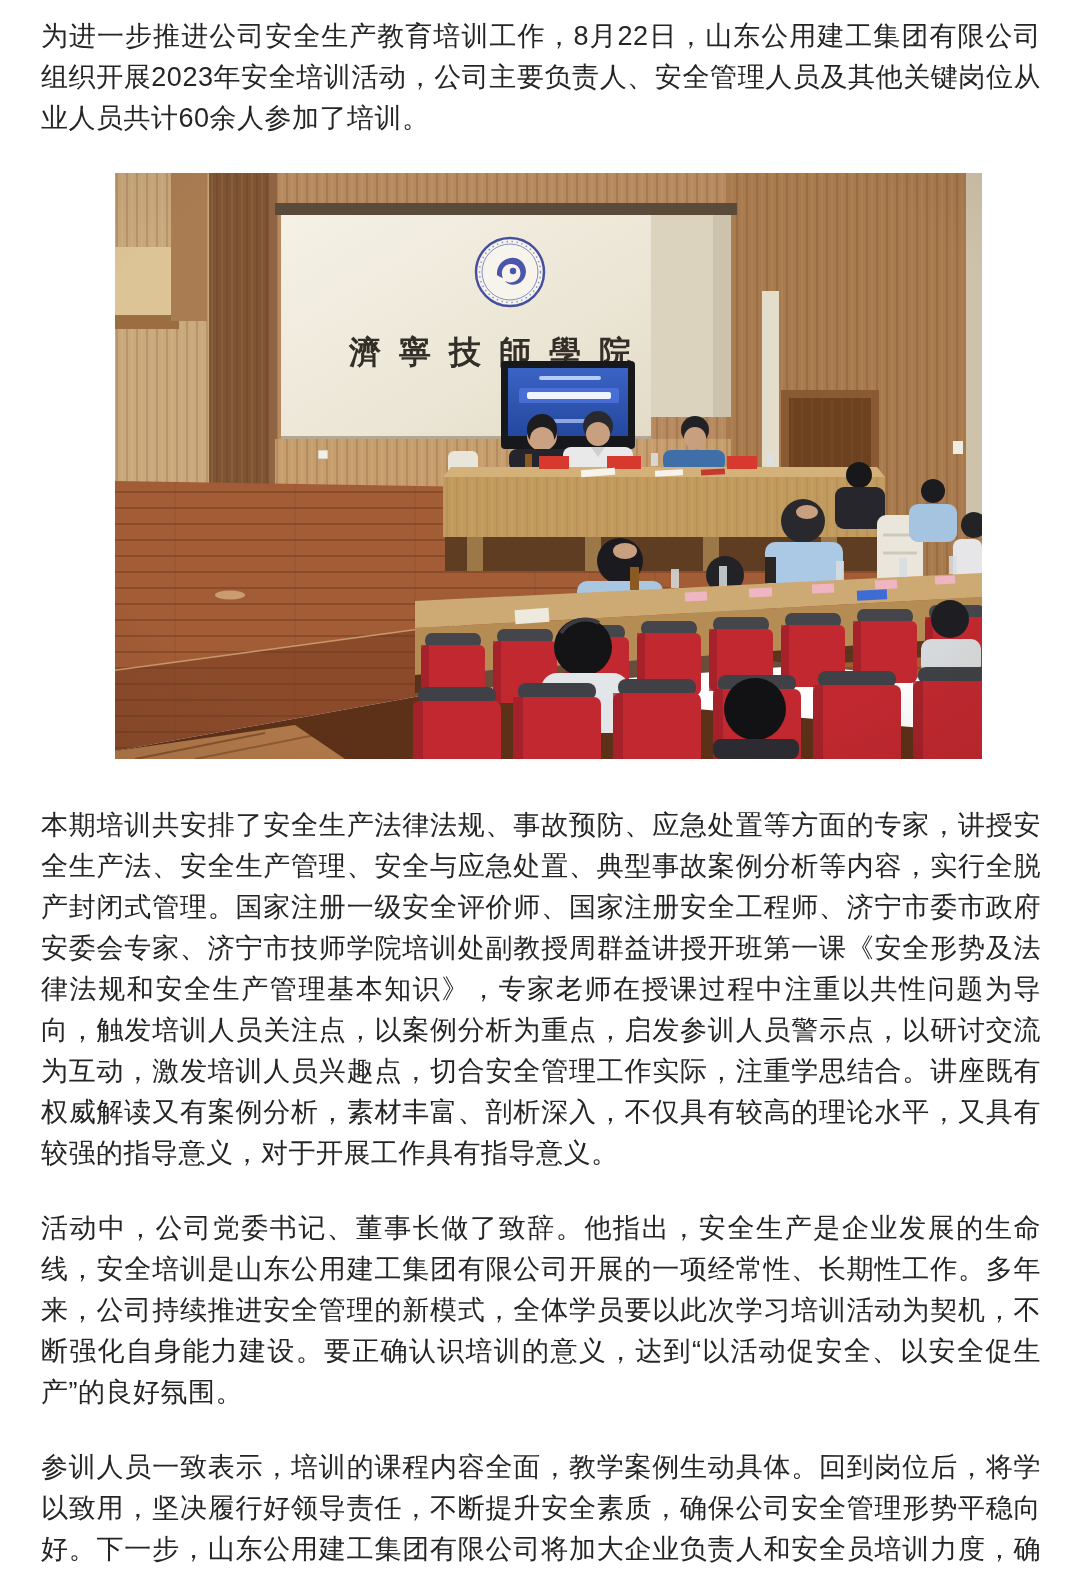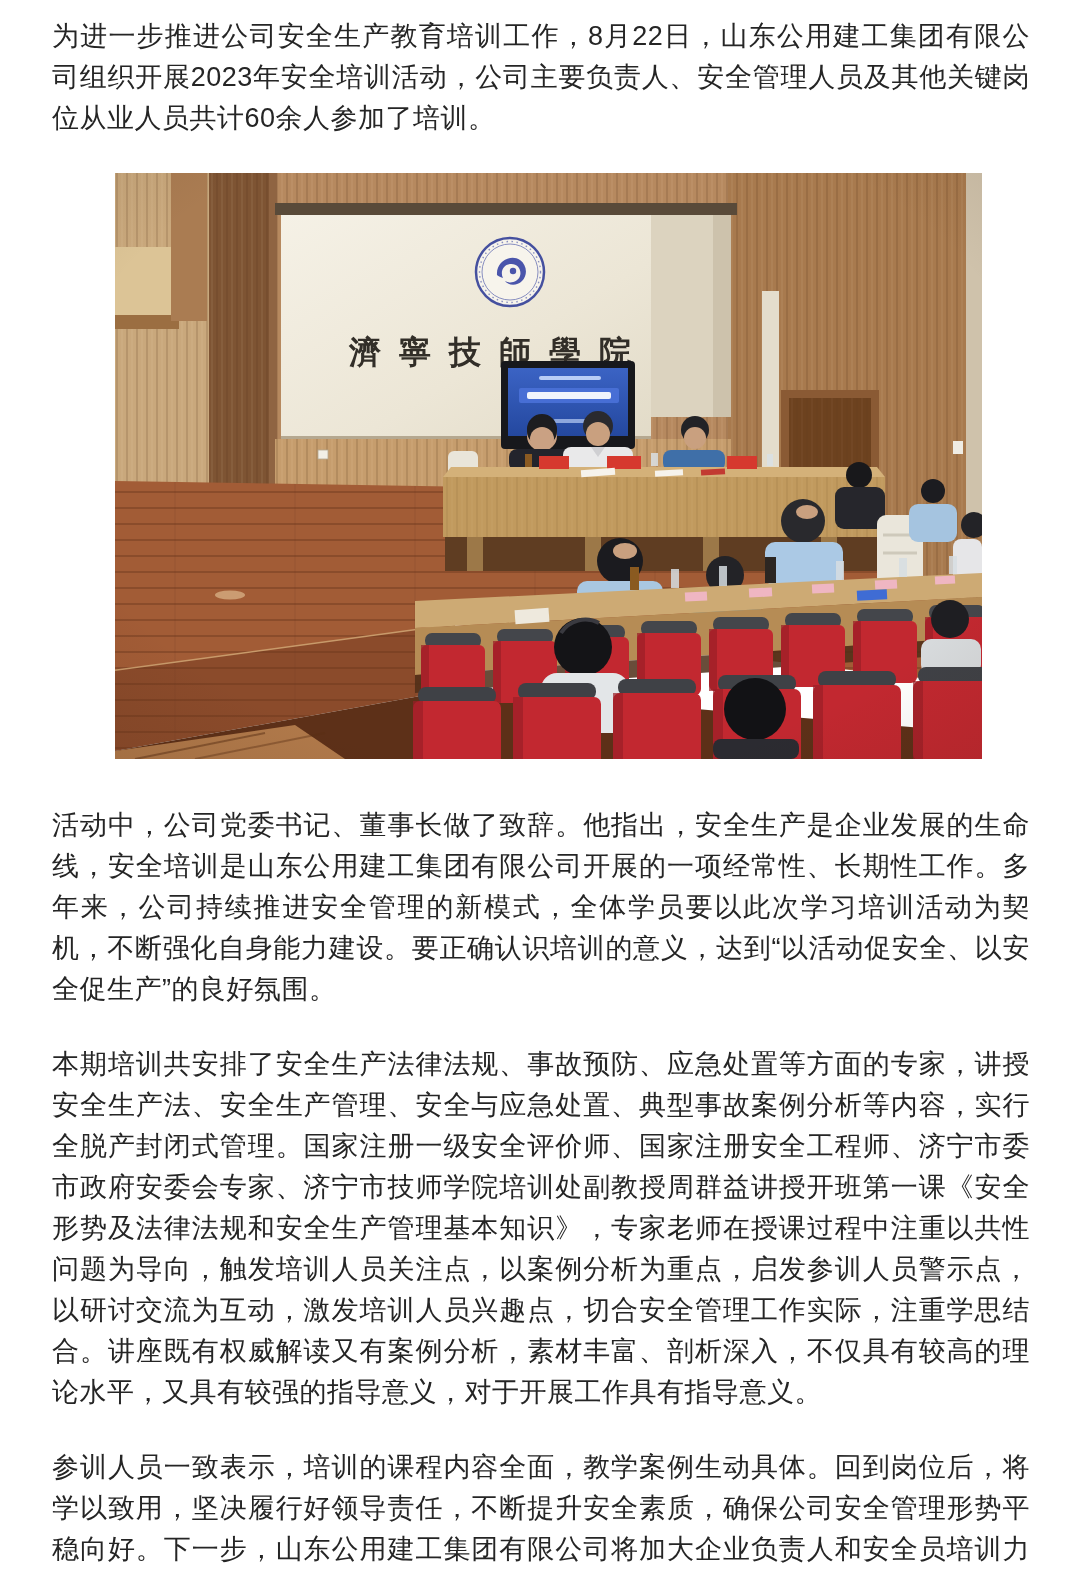--- a/index.html
+++ b/index.html
@@ -7,21 +7,21 @@
   .article{
     width:1082px;
     box-sizing:border-box;
     padding:16px 40px 3px;
     color:#252525;
     font-size:27px;
     line-height:41px;
     text-align:justify;
     letter-spacing:0.5px;
   }
-  .article p{margin:0 12px 34px;}
+  .article p{margin:0 1px 34px;}
   figure.photo{
     display:block;
     width:867px;
     height:586px;
     margin:26px 0 46px 75px;
     padding:0;
     overflow:hidden;
   }
   figure.photo svg{display:block;}
 </style>
@@ -309,19 +309,19 @@
 
       <g>
         <circle cx="640" cy="536" r="31" fill="#121215"></circle>
         <rect x="598" y="566" width="86" height="20" rx="8" fill="#2b2b31"></rect>
       </g>
 
       <rect x="0" y="0" width="867" height="586" fill="url(#vig)"></rect>
     </svg>
   </figure>
 
+  <p>本期培训共安排了安全生产法律法规、事故预防、应急处置等方面的专家，讲授安全生产法、安全生产管理、安全与应急处置、典型事故案例分析等内容，实行全脱产封闭式管理。国家注册一级安全评价师、国家注册安全工程师、济宁市委市政府安委会专家、济宁市技师学院培训处副教授周群益讲授开班第一课《安全形势及法律法规和安全生产管理基本知识》，专家老师在授课过程中注重以共性问题为导向，触发培训人员关注点，以案例分析为重点，启发参训人员警示点，以研讨交流为互动，激发培训人员兴趣点，切合安全管理工作实际，注重学思结合。讲座既有权威解读又有案例分析，素材丰富、剖析深入，不仅具有较高的理论水平，又具有较强的指导意义，对于开展工作具有指导意义。</p>
+
   <p>活动中，公司党委书记、董事长做了致辞。他指出，安全生产是企业发展的生命线，安全培训是山东公用建工集团有限公司开展的一项经常性、长期性工作。多年来，公司持续推进安全管理的新模式，全体学员要以此次学习培训活动为契机，不断强化自身能力建设。要正确认识培训的意义，达到“以活动促安全、以安全促生产”的良好氛围。</p>
 
-  <p>本期培训共安排了安全生产法律法规、事故预防、应急处置等方面的专家，讲授安全生产法、安全生产管理、安全与应急处置、典型事故案例分析等内容，实行全脱产封闭式管理。国家注册一级安全评价师、国家注册安全工程师、济宁市委市政府安委会专家、济宁市技师学院培训处副教授周群益讲授开班第一课《安全形势及法律法规和安全生产管理基本知识》，专家老师在授课过程中注重以共性问题为导向，触发培训人员关注点，以案例分析为重点，启发参训人员警示点，以研讨交流为互动，激发培训人员兴趣点，切合安全管理工作实际，注重学思结合。讲座既有权威解读又有案例分析，素材丰富、剖析深入，不仅具有较高的理论水平，又具有较强的指导意义，对于开展工作具有指导意义。</p>
-
   <p>参训人员一致表示，培训的课程内容全面，教学案例生动具体。回到岗位后，将学以致用，坚决履行好领导责任，不断提升安全素质，确保公司安全管理形势平稳向好。下一步，山东公用建工集团有限公司将加大企业负责人和安全员培训力度，确保相关人员培训全覆盖。</p>
 
 </main>
 
 </body></html>

